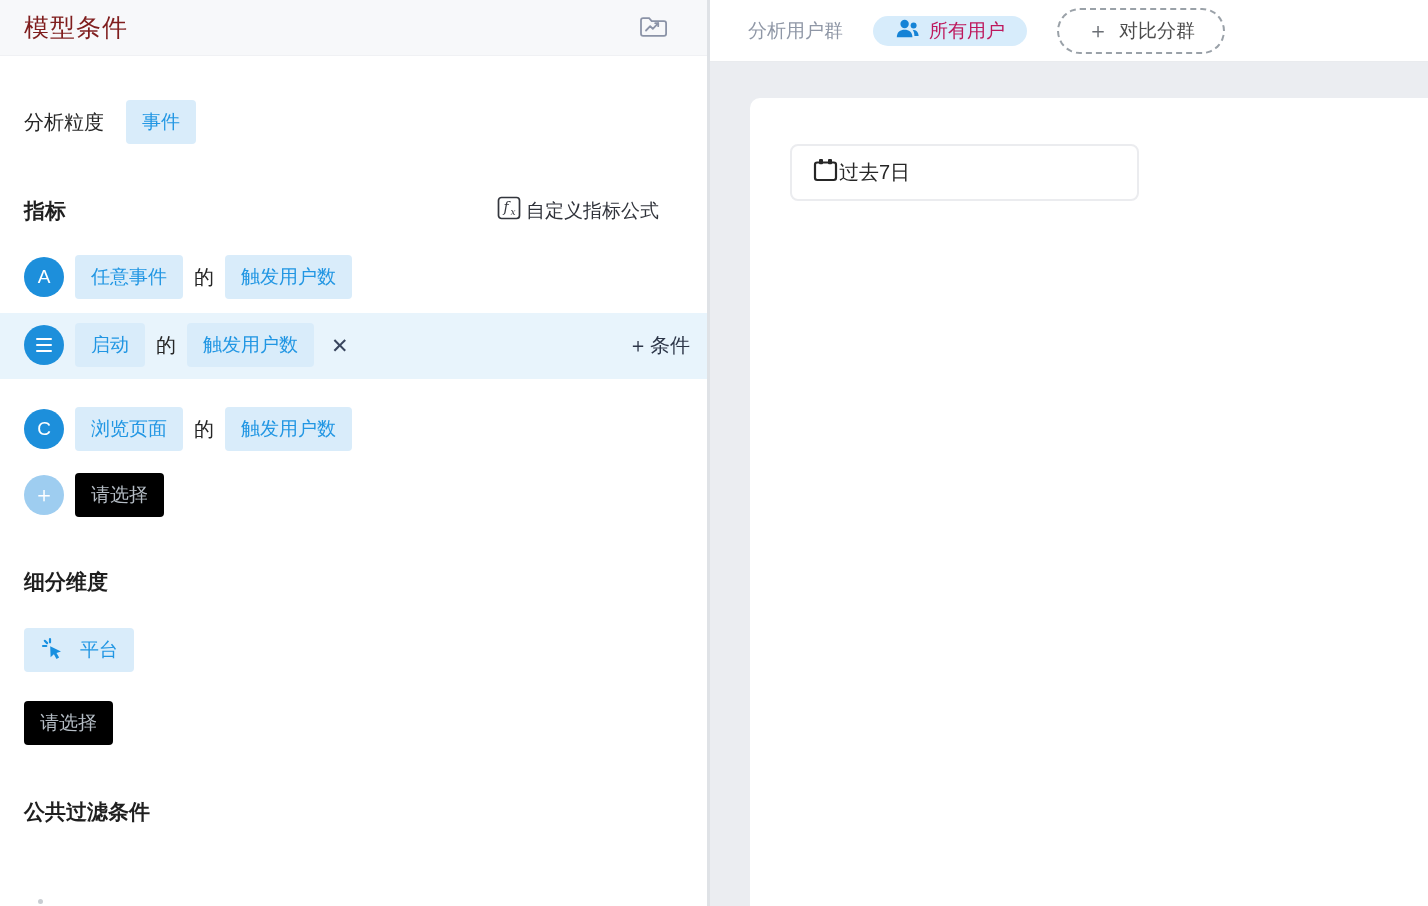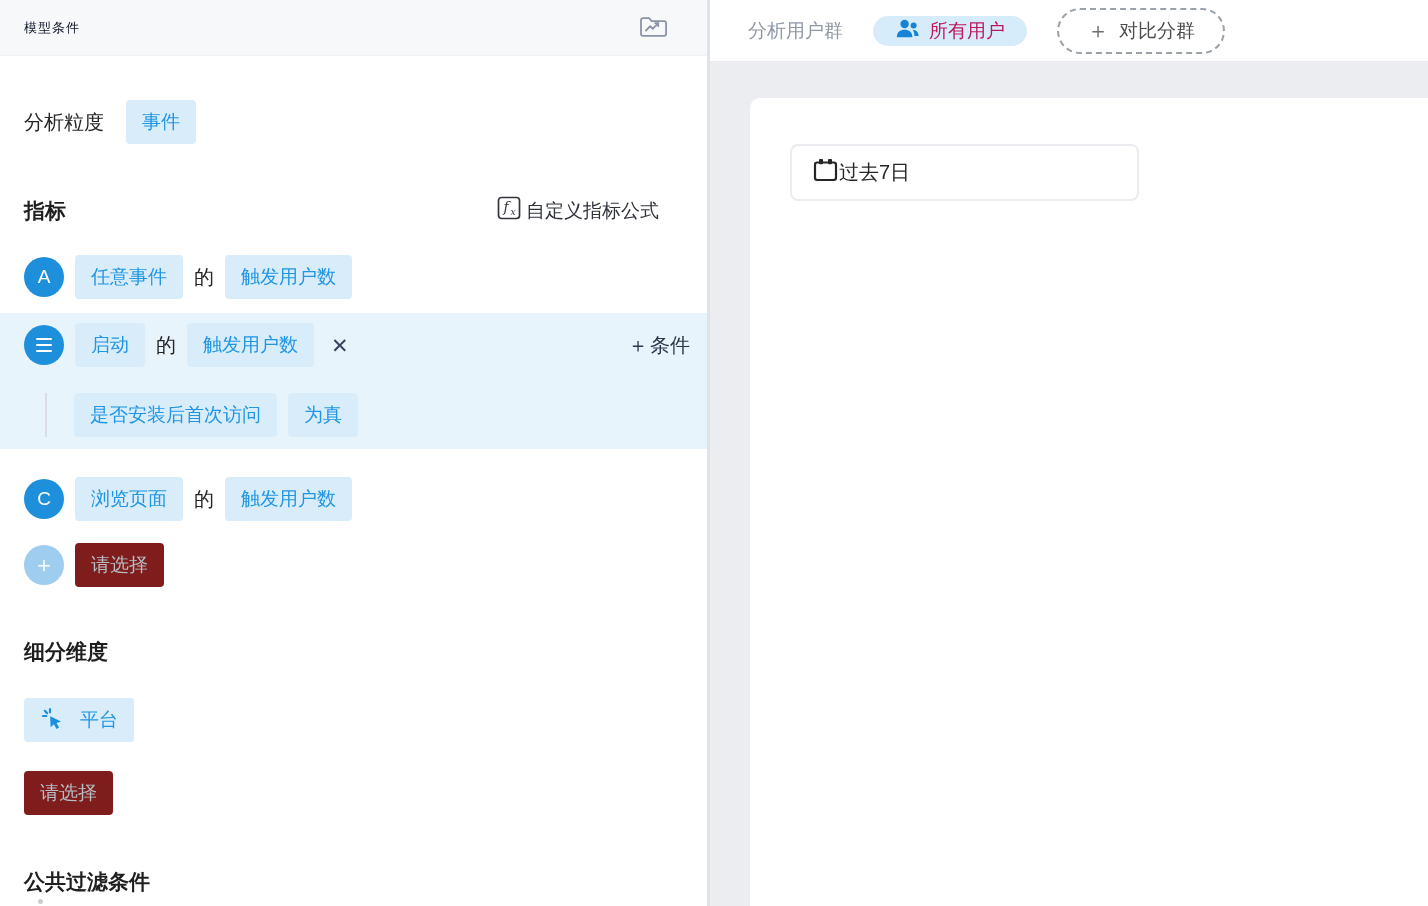--- a/index.html
+++ b/index.html
@@ -9,34 +9,34 @@
     font-family:"Liberation Sans","DejaVu Sans",sans-serif;
     color:#262626;
   }
   
   .left-panel { position:absolute; left:0; top:0; width:707px; height:906px; background:#fff; }
   .panel-header {
     height:56px; background:#f7f8fa; border-bottom:1px solid #f0f1f4;
     display:flex; align-items:center; justify-content:space-between;
     padding:0 39px 0 24px;
   }
-  .panel-title { font-size:13px; color:#0f172a; letter-spacing:1px; }
+  .panel-title { font-size:25px; color:#7f1d1d; letter-spacing:1px; }
   .icon-btn { display:flex; align-items:center; cursor:pointer; background:none; border:none; }
   .panel-body { padding-top:44px; }
   .row-pad { padding-left:24px; }
 
   .gran-row { display:flex; align-items:center; gap:22px; margin-bottom:52px; }
   .gran-label { font-size:20px; color:#262626; }
 
   .tag {
     display:inline-flex; align-items:center; height:44px; padding:0 16px;
     background:#d9ecfa; color:#2196e3; font-size:19px; border-radius:4px;
     cursor:pointer; white-space:nowrap;
   }
-  .tag.disabled { background:#7f1d1d; color:#b5bdc5; cursor:default; }
+  .tag.disabled { background:#000000; color:#b5bdc5; cursor:default; }
 
   .metrics-header {
     display:flex; align-items:center; justify-content:space-between;
     padding:0 48px 0 24px; margin-bottom:30px;
   }
   .section-heading { font-size:21px; font-weight:bold; color:#1f1f1f; }
   .formula-link { display:flex; align-items:center; gap:5px; font-size:19px; color:#30333b; cursor:pointer; }
 
   .metric-row { display:flex; align-items:center; gap:11px; margin-bottom:14px; }
   .badge {
@@ -160,24 +160,20 @@
               </span>
           </span>
           <span class="tag">启动</span>
           <span class="connector">的</span>
           <span class="tag">触发用户数</span>
           <span class="close-x">✕</span>
           <span class="row-actions">
             <span class="plus-glyph">＋</span>
             <span>条件</span>
           </span>
-        </div>
-        <div class="condition-row">
-          <span class="tag">是否安装后首次访问</span>
-          <span class="tag">为真</span>
         </div>
       </div>
 
       <div class="metric-row row-pad" style="margin-bottom:22px;">
         <span class="badge">C</span>
         <span class="tag">浏览页面</span>
         <span class="connector">的</span>
         <span class="tag">触发用户数</span>
       </div>
 

